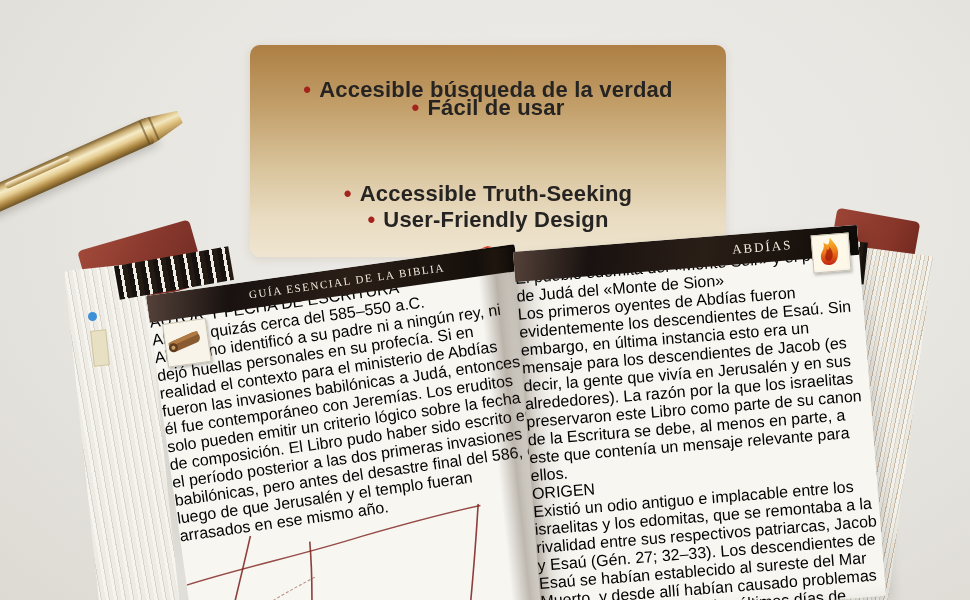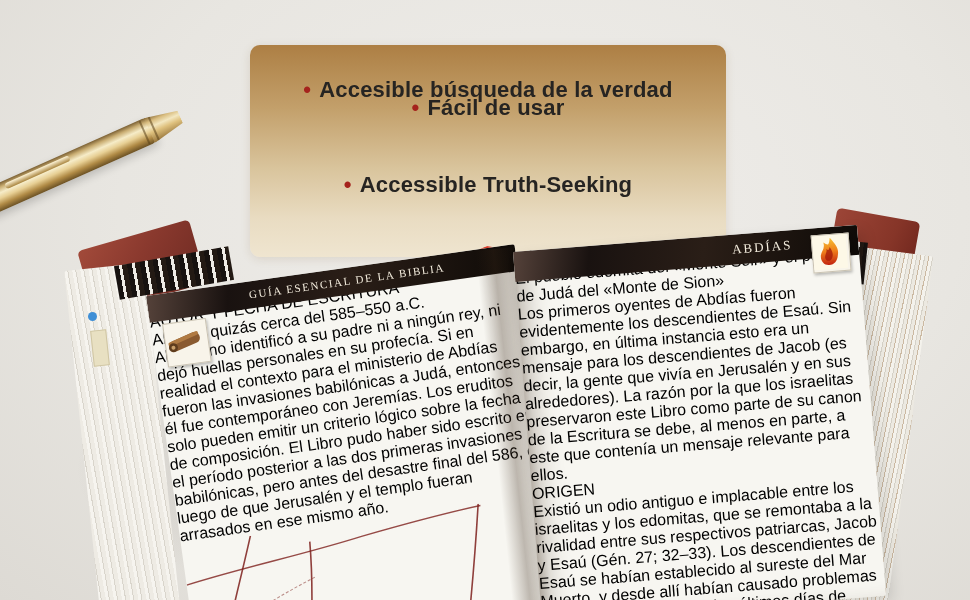--- a/index.html
+++ b/index.html
@@ -20,21 +20,21 @@
        clip-path:polygon(0 0,100% 26%,100% 74%,0 100%);}
   .pen-ring{position:absolute;top:1px;width:2px;height:25px;background:rgba(90,66,25,.55);}
 
   
   .promo{position:absolute;left:250px;top:45px;width:476px;height:212px;border-radius:10px;z-index:1;
          background:linear-gradient(to bottom,#ad7f44 0%,#c3a06b 30%,#d9c49c 58%,#e9dcc2 82%,#efe5d0 100%);
          box-shadow:0 2px 10px rgba(120,90,40,.15);}
   .promo-line{position:absolute;left:0;width:100%;text-align:center;
          font-size:22px;font-weight:600;color:#262422;letter-spacing:.2px;}
   .promo-line .bullet{font-size:22px;margin-right:8px;}
-  .pl1{top:32px;} .pl2{top:50px;} .pl3{top:127px;} .pl4{top:162px;}
+  .pl1{top:32px;} .pl2{top:50px;} .pl3{top:136px;} .pl4{top:162px;}
 
   
   .book-shadow{position:absolute;left:70px;top:280px;width:840px;height:330px;border-radius:50%;
          background:radial-gradient(ellipse,rgba(60,50,40,.30) 0%,rgba(60,50,40,0) 70%);z-index:1;
          transform:rotate(-4deg);}
 
   
   .cover{position:absolute;z-index:2;border-radius:5px;}
   .cover-tl{left:84px;top:234px;width:116px;height:66px;transform:rotate(-16deg);
          background:linear-gradient(135deg,#a24a3a 0%,#8a392e 45%,#6e2a22 100%);}
@@ -134,20 +134,21 @@
     <div class="pen-clip"></div>
     <div class="pen-tip"></div>
     <div class="pen-ring" style="left:188px;"></div>
     <div class="pen-ring" style="left:198px;"></div>
   </div>
 
   <div class="promo">
     <div class="promo-line pl1"><span class="bullet" style="color:#a5231d">•</span><span>Accesible búsqueda de la verdad</span></div>
     <div class="promo-line pl2"><span class="bullet" style="color:#a5231d">•</span><span>Fácil de usar</span></div>
     <div class="promo-line pl3"><span class="bullet" style="color:#a5231d">•</span><span>Accessible Truth-Seeking</span></div>
+    <div class="promo-line pl4"><span class="bullet" style="color:#a5231d">•</span><span>User-Friendly Design</span></div>
   </div>
 
   <div class="book-shadow"></div>
   <div class="cover cover-tl"></div>
   <div class="cover cover-r"></div>
   <div class="cover cover-r2"></div>
   <div class="edges edges-left"></div>
   <div class="edges edges-left-top"></div>
   <div class="edges edges-right"></div>
   <div class="edges edges-right-top"></div>

